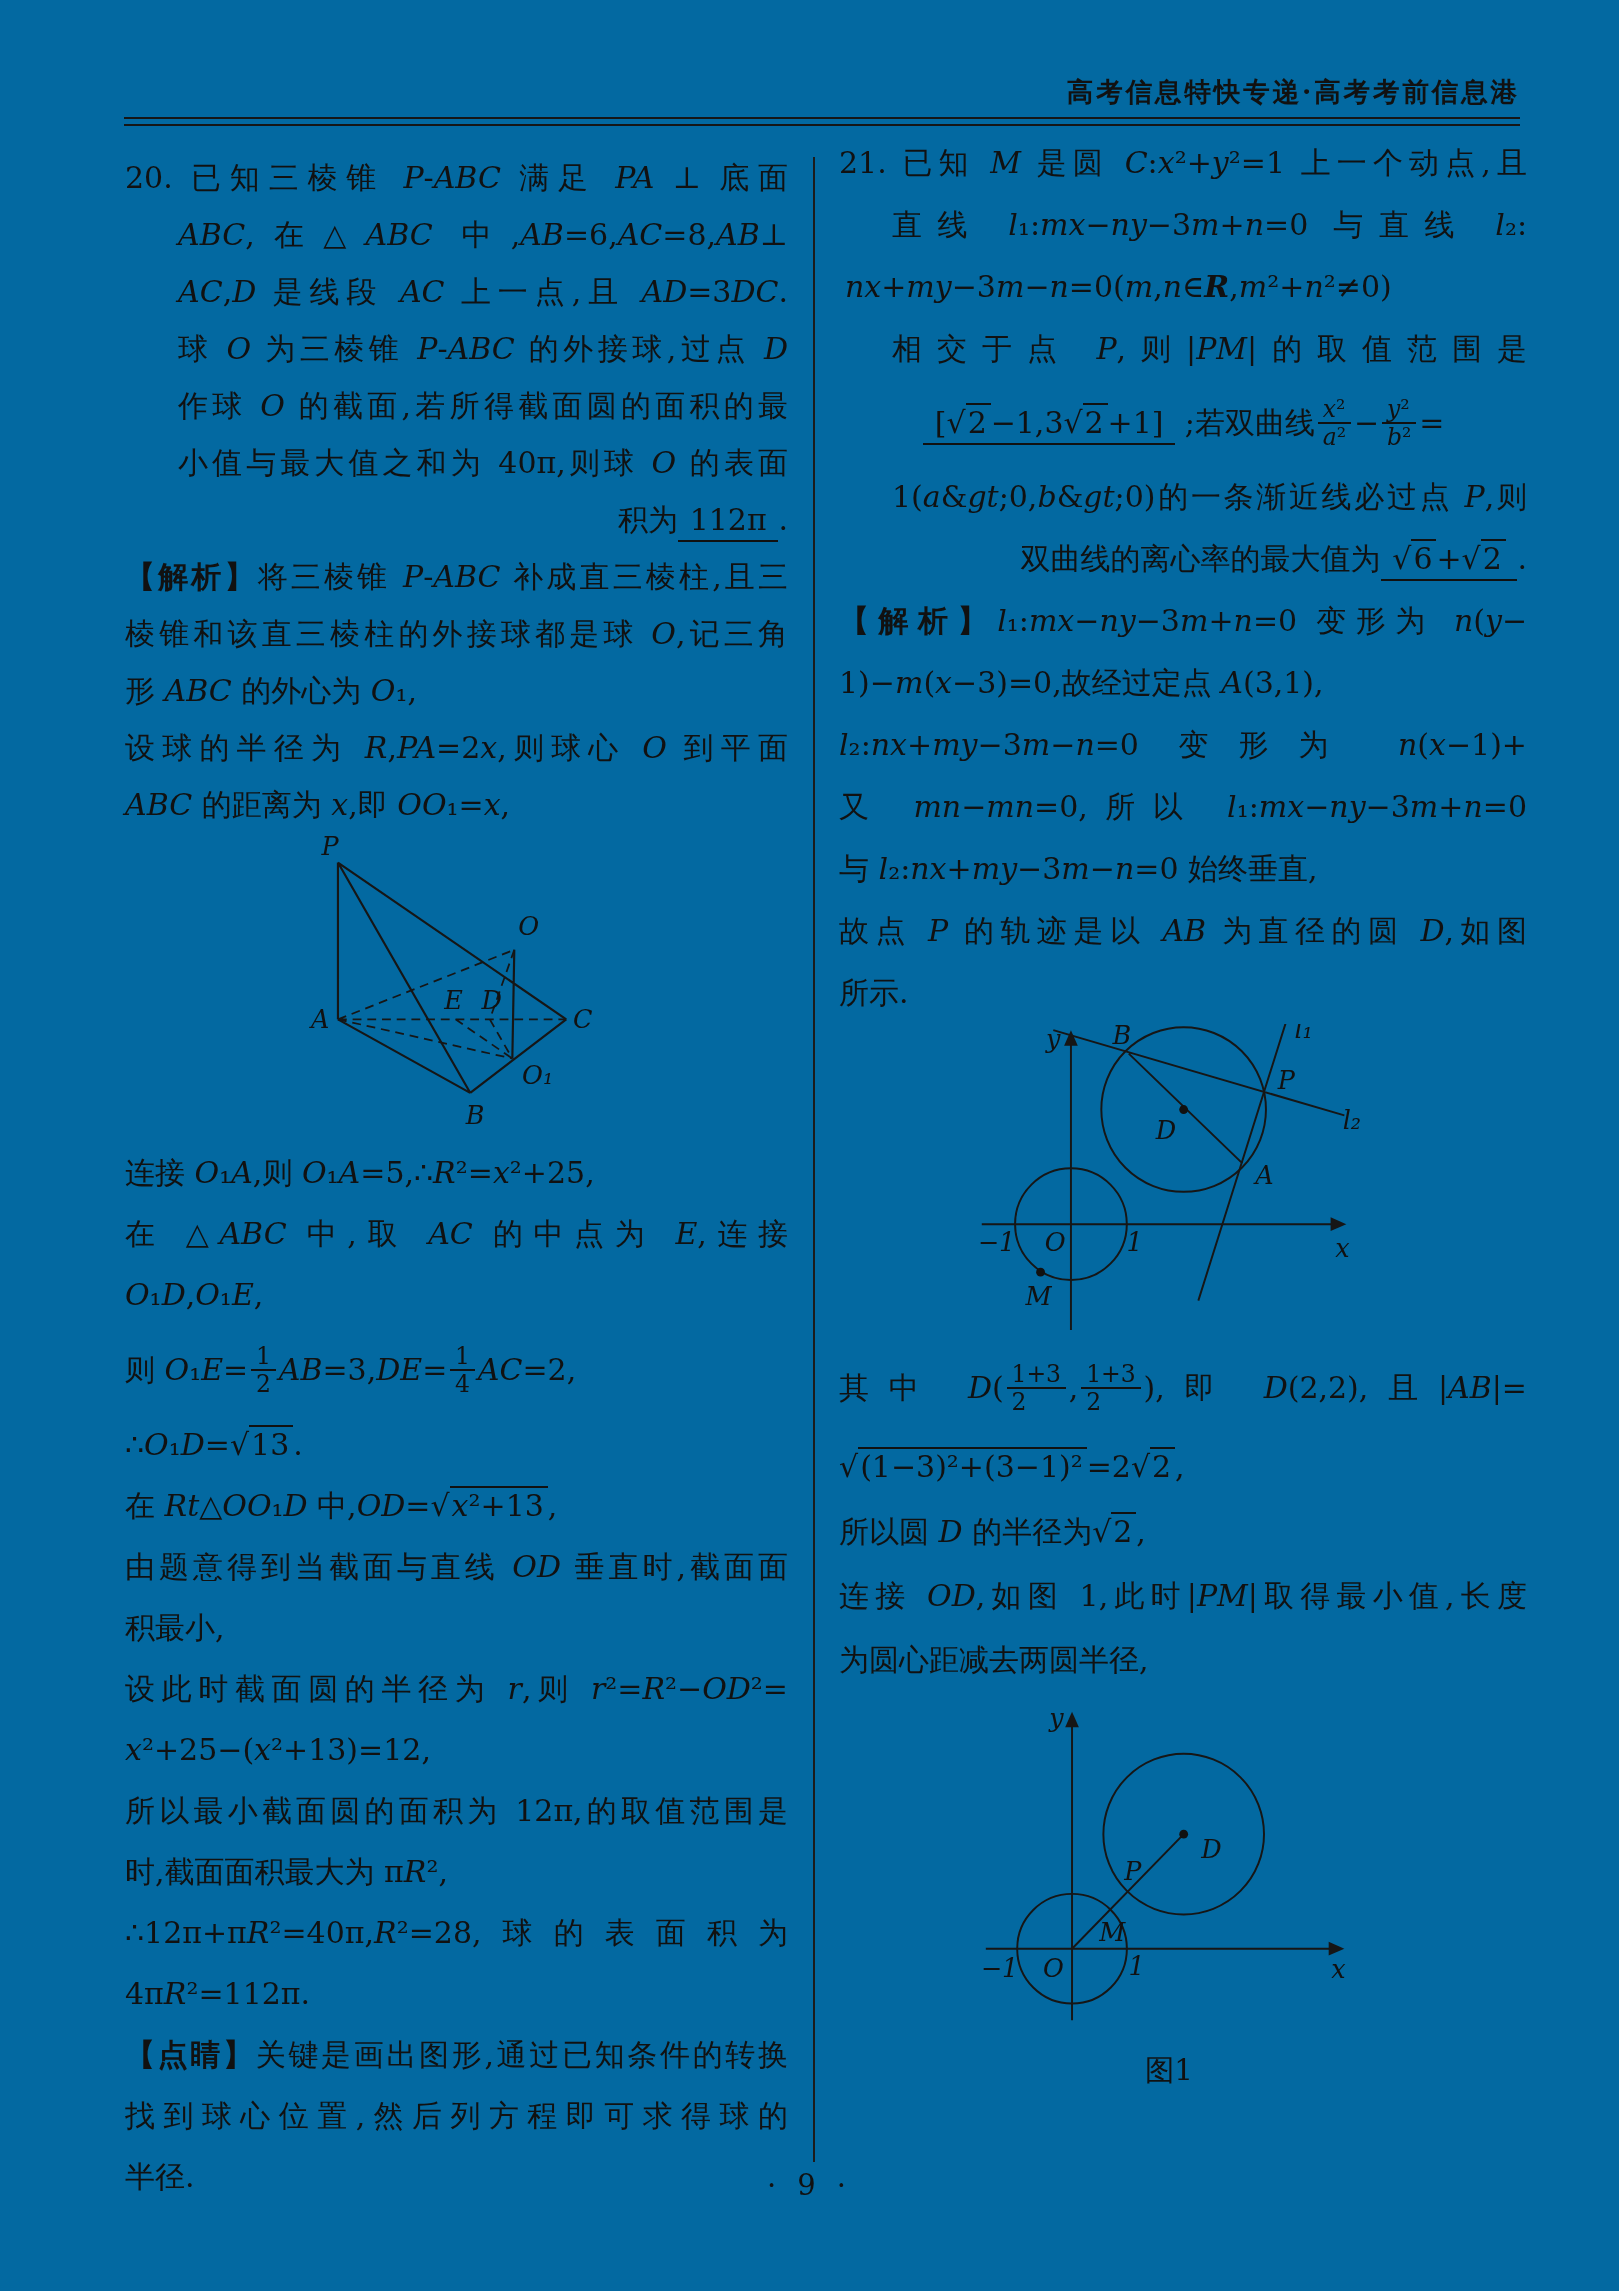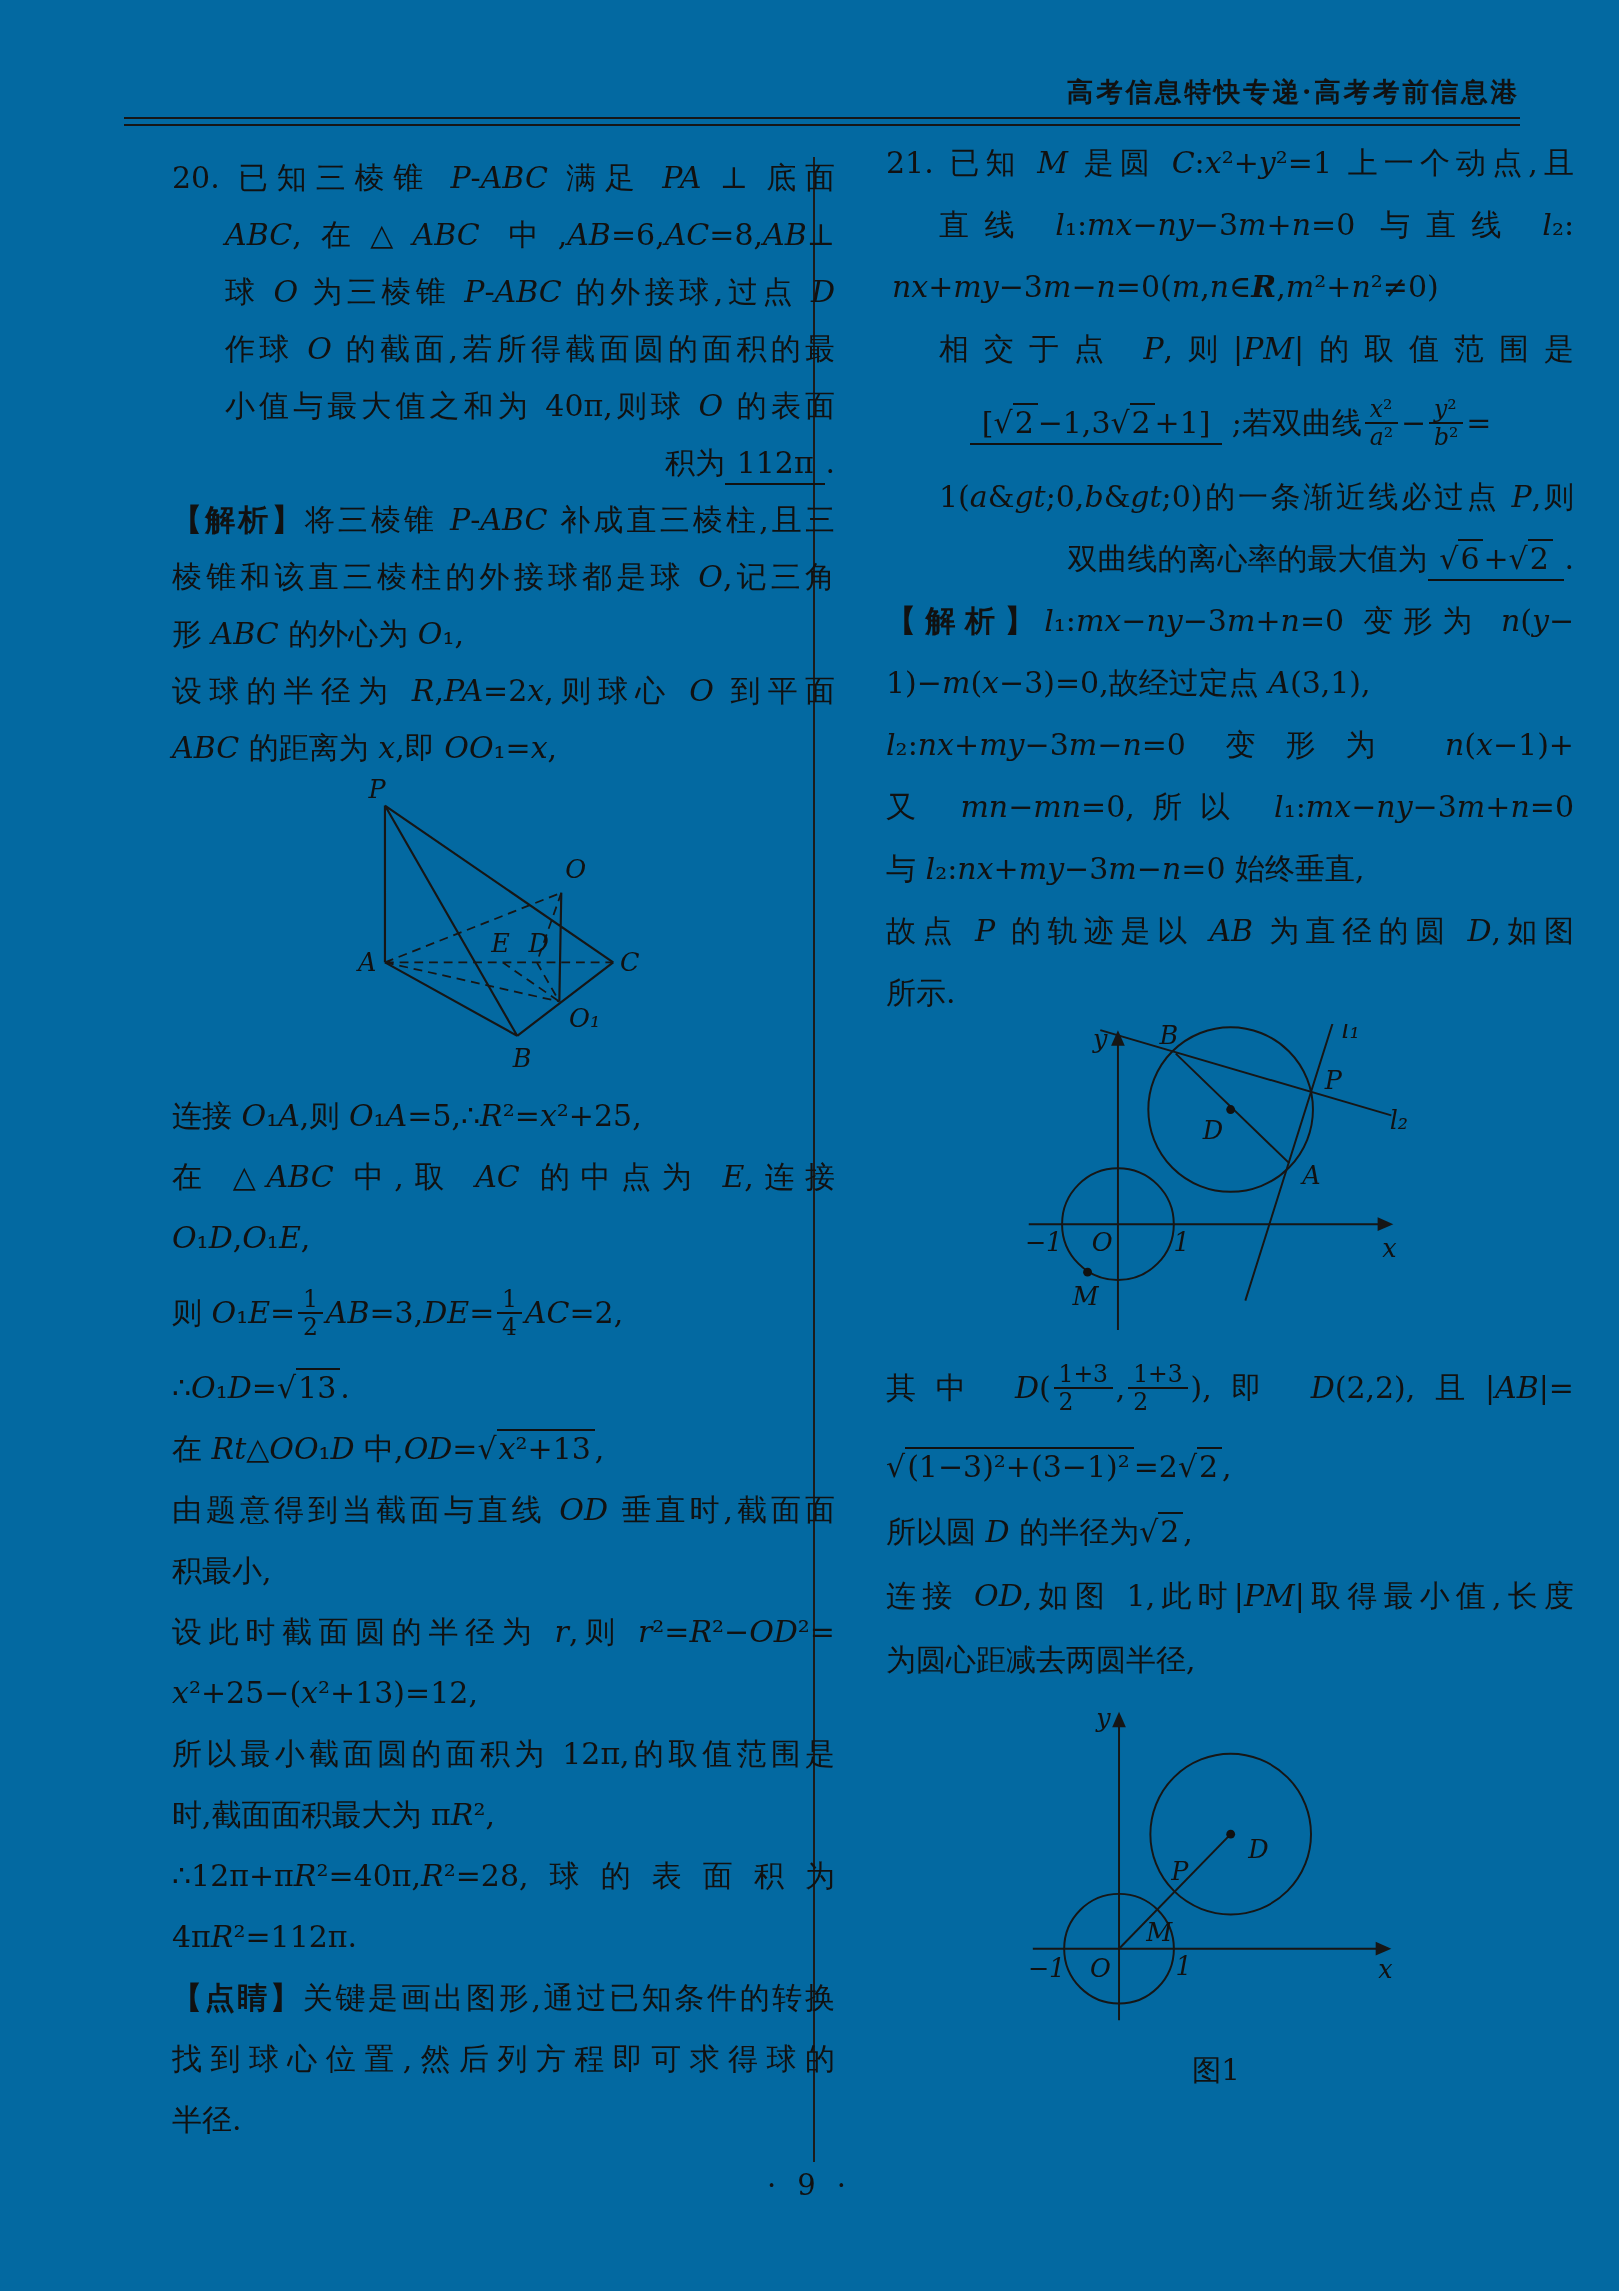--- a/index.html
+++ b/index.html
@@ -7,21 +7,21 @@
     width:1619px;height:2292px;position:relative;background:#ffffff;
     font-family:"DejaVu Serif","Liberation Serif",serif;color:#111;
     -webkit-font-smoothing:antialiased;
   }
   .page{position:absolute;left:0;top:0;width:1619px;height:2292px;background:#0369a1;overflow:hidden;padding-left:28px;}
   .hdr{position:absolute;top:74px;left:124px;width:1396px;text-align:right;
        font-size:26.5px;font-weight:bold;letter-spacing:2.9px;}
   .rule{position:absolute;top:117px;left:124px;width:1396px;height:4.9px;
         border-top:2.9px solid #161616;border-bottom:2px solid #161616;}
   .divider{position:absolute;left:813px;top:157px;width:2px;height:2005px;background:#1c1c1c;}
-  .col{position:absolute;font-size:30px;margin-left:47px;}
+  .col{position:absolute;font-size:30px;}
   #colL{left:125px;top:149px;width:663px;}
   #colR{left:839px;top:132px;width:688px;}
   .ln{position:relative;}
   .lh58 .ln{height:57px;line-height:57px;}
   .lh62 .ln{height:61px;line-height:61px;}
   .lh63 .ln{height:62px;line-height:62px;}
   .lh65 .ln{height:64px;line-height:64px;}
   .ln.tall{height:89px;line-height:89px;}
   .tall88 .ln.tall{height:86px;line-height:86px;}
   .tall92 .ln.tall{height:90px;line-height:90px;}
@@ -50,20 +50,21 @@
 <div class="page">
 
   <div class="hdr">高考信息特快专递·高考考前信息港</div>
   <div class="rule"></div>
   <div class="divider"></div>
 
   <div id="colL" class="col">
     <div class="blk lh58">
         <div class="ln j">20. 已知三棱锥 <i>P</i>-<i>ABC</i> 满足 <i>PA</i> ⊥ 底面</div>
         <div class="ln ind j"><i>ABC</i>,在△<i>ABC</i> 中,<i>AB</i>=6,<i>AC</i>=8,<i>AB</i>⊥</div>
+        <div class="ln ind j"><i>AC</i>,<i>D</i> 是线段 <i>AC</i> 上一点,且 <i>AD</i>=3<i>DC</i>.</div>
         <div class="ln ind j">球 <i>O</i> 为三棱锥 <i>P</i>-<i>ABC</i> 的外接球,过点 <i>D</i></div>
         <div class="ln ind j">作球 <i>O</i> 的截面,若所得截面圆的面积的最</div>
         <div class="ln ind j">小值与最大值之和为 40π,则球 <i>O</i> 的表面</div>
         <div class="ln ind">积为<span class="ul"> 112π </span>.</div>
       </div>
     <div class="blk lh58">
         <div class="ln j"><span class="bd">【解析】</span>将三棱锥 <i>P</i>-<i>ABC</i> 补成直三棱柱,且三</div>
         <div class="ln j">棱锥和该直三棱柱的外接球都是球 <i>O</i>,记三角</div>
         <div class="ln">形 <i>ABC</i> 的外心为 <i>O</i>₁,</div>
         <div class="ln j">设球的半径为 <i>R</i>,<i>PA</i>=2<i>x</i>,则球心 <i>O</i> 到平面</div>

